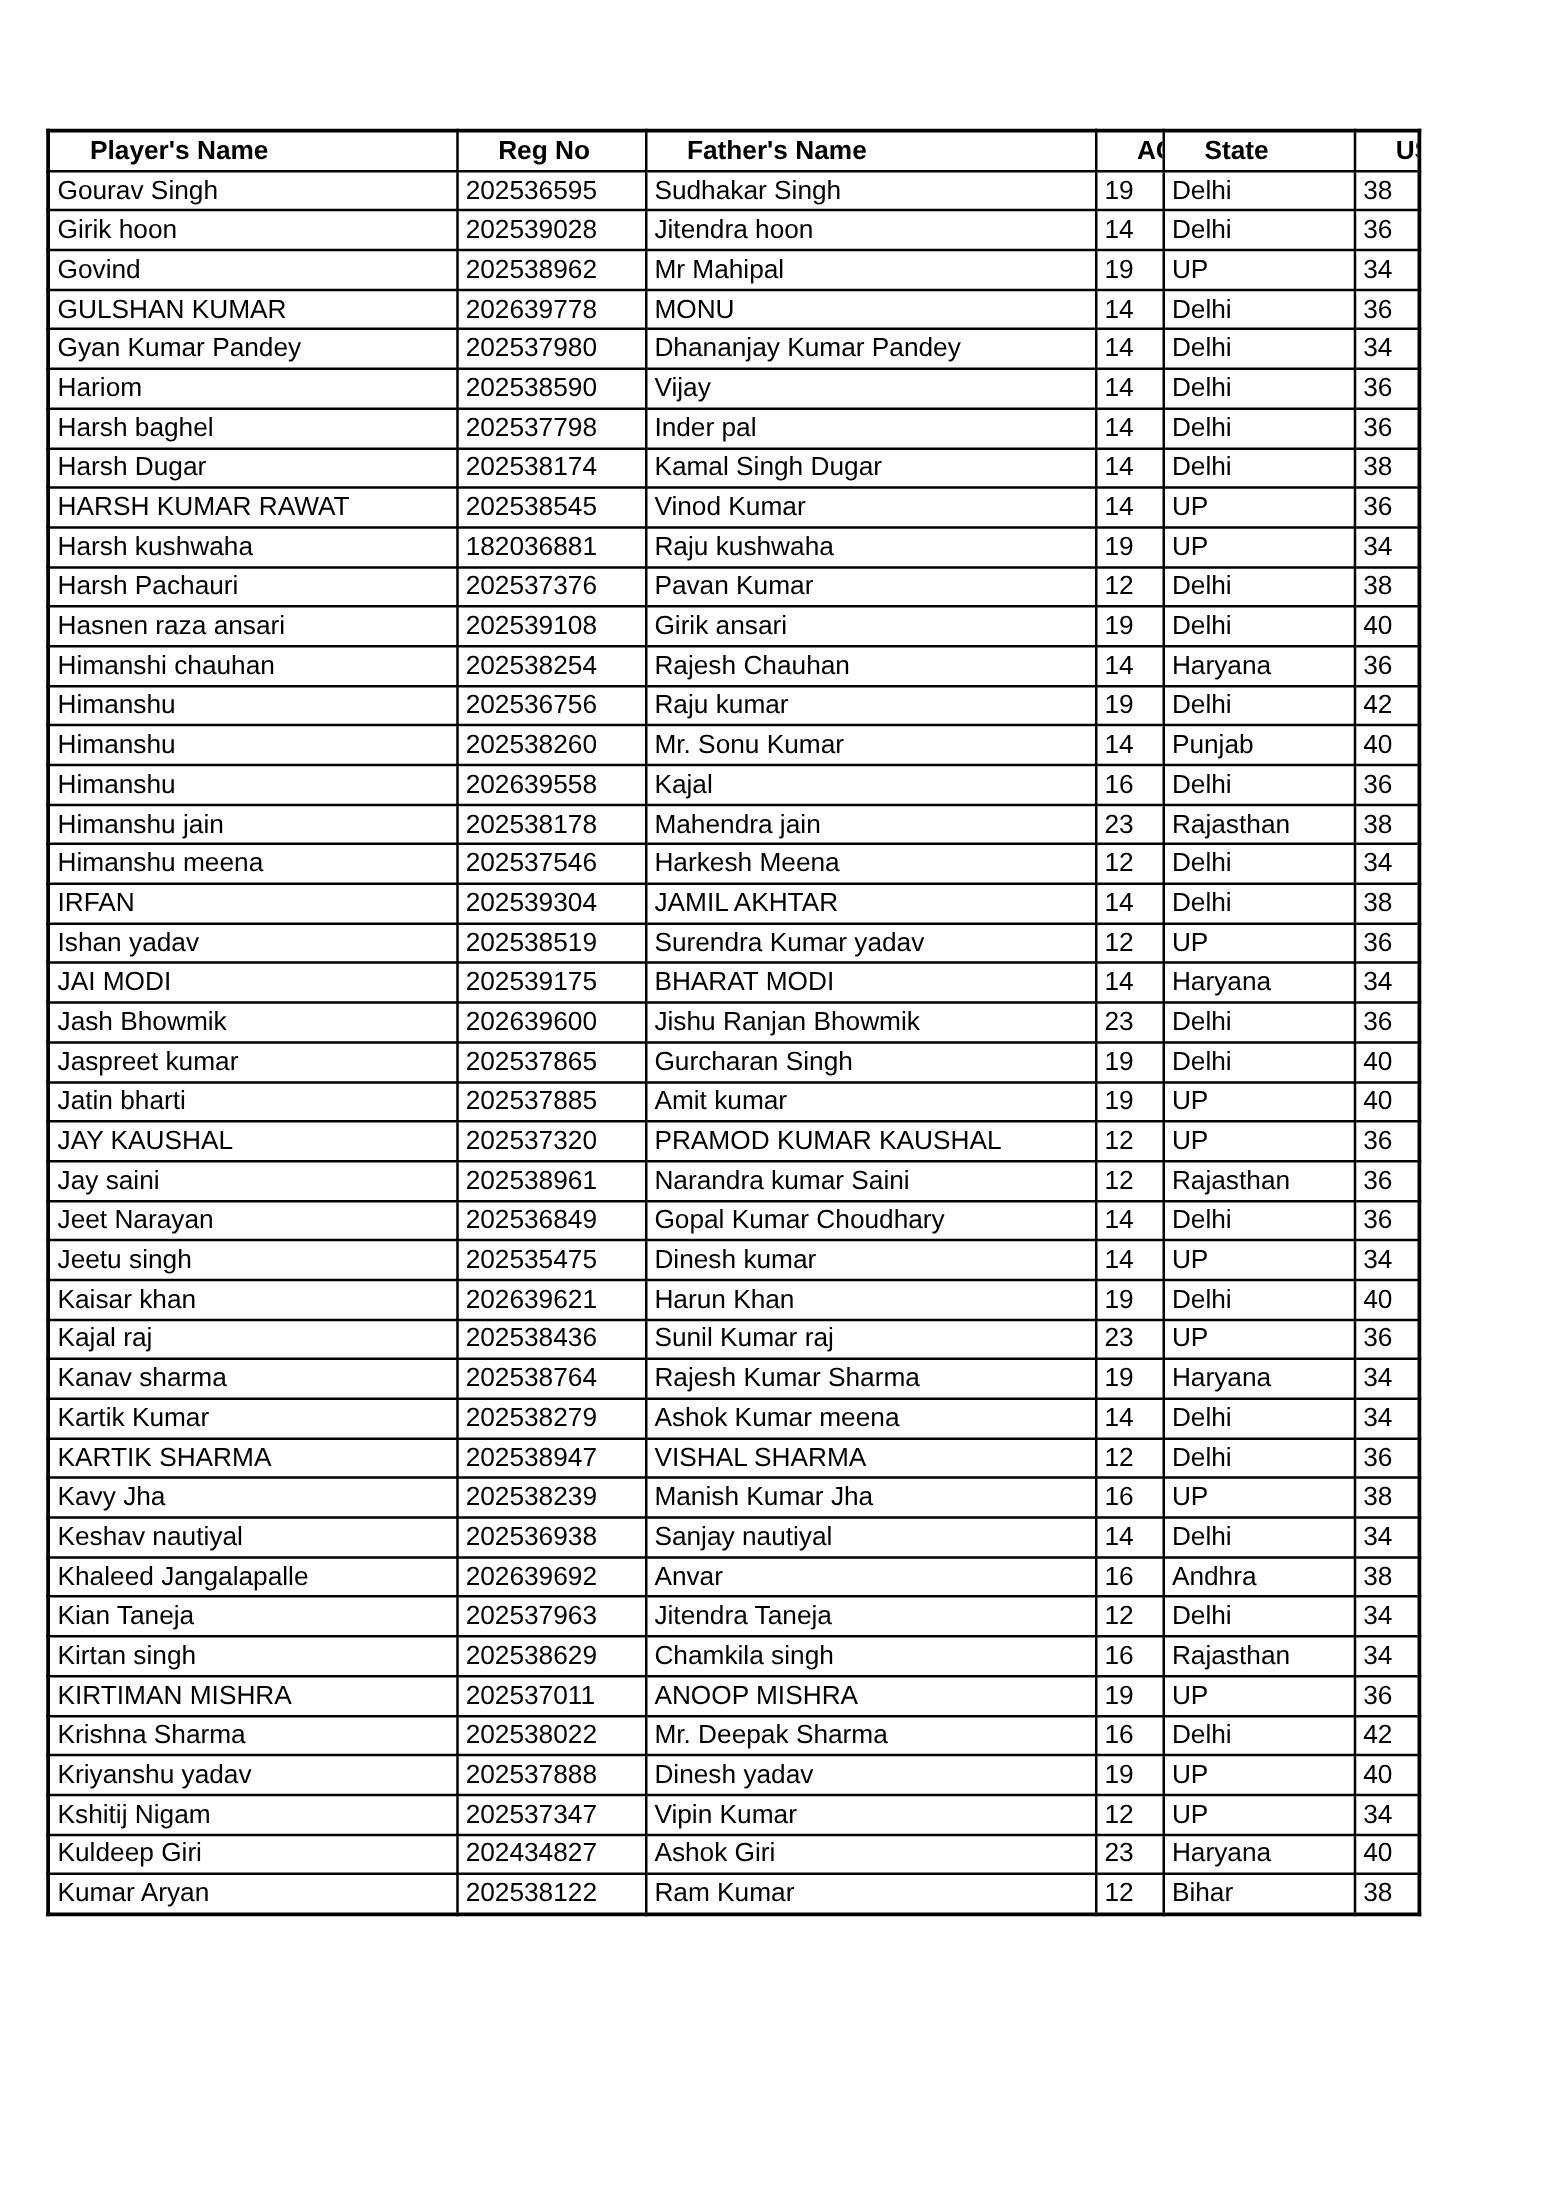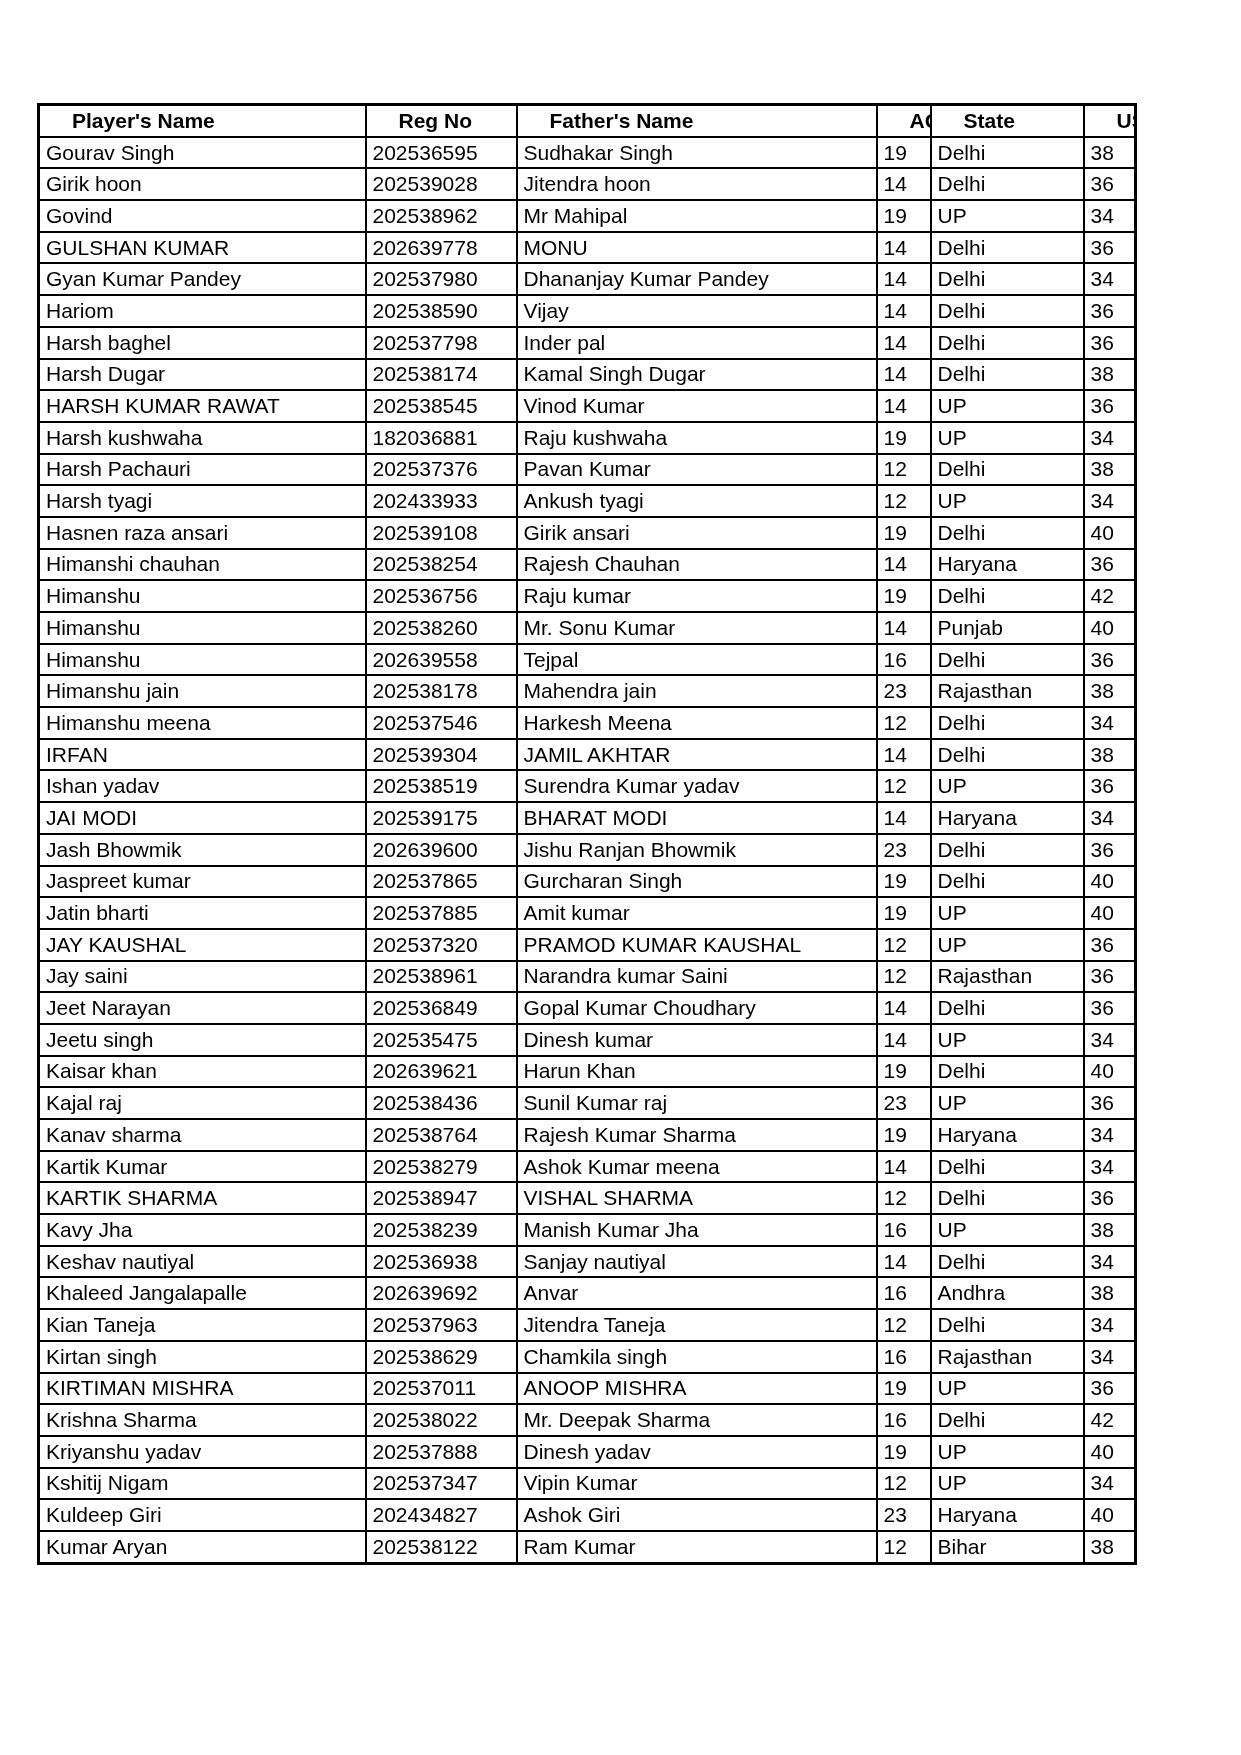--- a/index.html
+++ b/index.html
@@ -158,28 +158,20 @@
         </tr>
         <tr>
           <td>Harsh Pachauri</td>
           <td>202537376</td>
           <td>Pavan Kumar</td>
           <td>12</td>
           <td>Delhi</td>
           <td>38</td>
         </tr>
         <tr>
-          <td>Harsh tyagi</td>
-          <td>202433933</td>
-          <td>Ankush tyagi</td>
-          <td>12</td>
-          <td>UP</td>
-          <td>34</td>
-        </tr>
-        <tr>
           <td>Hasnen raza ansari</td>
           <td>202539108</td>
           <td>Girik ansari</td>
           <td>19</td>
           <td>Delhi</td>
           <td>40</td>
         </tr>
         <tr>
           <td>Himanshi chauhan</td>
           <td>202538254</td>
@@ -200,21 +192,21 @@
           <td>Himanshu</td>
           <td>202538260</td>
           <td>Mr. Sonu Kumar</td>
           <td>14</td>
           <td>Punjab</td>
           <td>40</td>
         </tr>
         <tr>
           <td>Himanshu</td>
           <td>202639558</td>
-          <td>Tejpal</td>
+          <td>Kajal</td>
           <td>16</td>
           <td>Delhi</td>
           <td>36</td>
         </tr>
         <tr>
           <td>Himanshu jain</td>
           <td>202538178</td>
           <td>Mahendra jain</td>
           <td>23</td>
           <td>Rajasthan</td>

